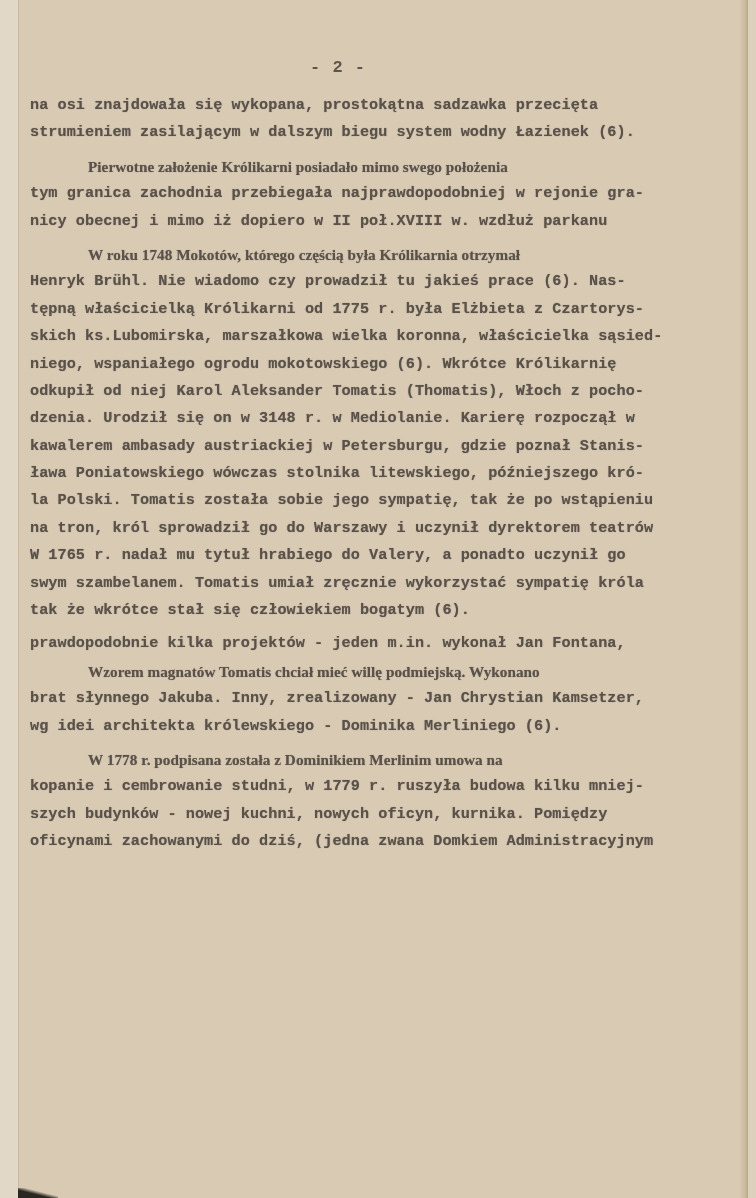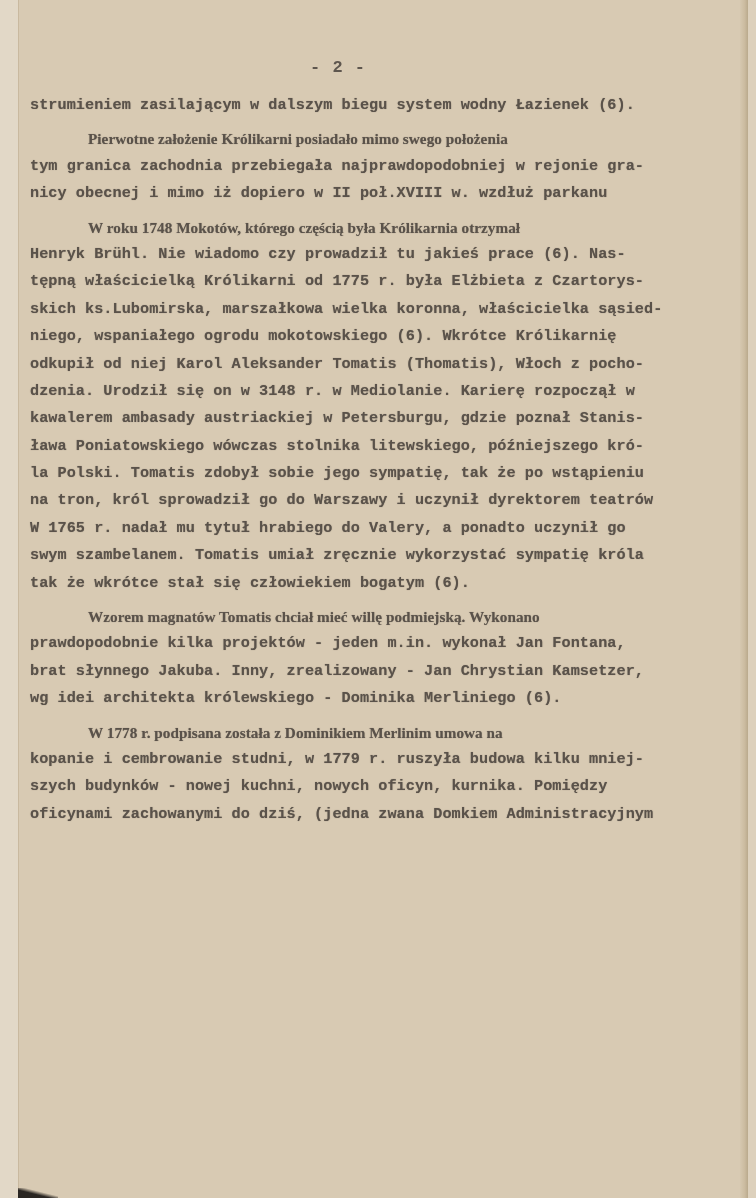--- a/index.html
+++ b/index.html
@@ -90,20 +90,21 @@
 <div class="page">
   <div class="right-edge"></div>
 </div>
 <div class="bottom-shadow"></div>
 
 <div class="page-number">- 2 -</div>
 
 <div class="text">
 
   <div>
+    <span class="line">na osi znajdowała się wykopana, prostokątna sadzawka przecięta</span>
     <span class="line">strumieniem zasilającym w dalszym biegu system wodny Łazienek (6).</span>
   </div>
   <div class="gap"></div>
 
   <div>
     <span class="line indent">Pierwotne założenie Królikarni posiadało mimo swego położenia</span>
     <span class="line">tym granica zachodnia przebiegała najprawdopodobniej w rejonie gra-</span>
     <span class="line">nicy obecnej i mimo iż dopiero w II poł.XVIII w. wzdłuż parkanu</span>
   </div>
   <div class="gap"></div>
@@ -111,31 +112,31 @@
   <div>
     <span class="line indent">W roku 1748 Mokotów, którego częścią była Królikarnia otrzymał</span>
     <span class="line">Henryk Brühl. Nie wiadomo czy prowadził tu jakieś prace (6). Nas-</span>
     <span class="line">tępną właścicielką Królikarni od 1775 r. była Elżbieta z Czartorys-</span>
     <span class="line">skich ks.Lubomirska, marszałkowa wielka koronna, właścicielka sąsied-</span>
     <span class="line">niego, wspaniałego ogrodu mokotowskiego (6). Wkrótce Królikarnię</span>
     <span class="line">odkupił od niej Karol Aleksander Tomatis (Thomatis), Włoch z pocho-</span>
     <span class="line">dzenia. Urodził się on w 3148 r. w Mediolanie. Karierę rozpoczął w</span>
     <span class="line">kawalerem ambasady austriackiej w Petersburgu, gdzie poznał Stanis-</span>
     <span class="line">ława Poniatowskiego wówczas stolnika litewskiego, późniejszego kró-</span>
-    <span class="line">la Polski. Tomatis zdobył sobie jego sympatię, tak że po wstąpieniu</span>
+    <span class="line">la Polski. Tomatis została sobie jego sympatię, tak że po wstąpieniu</span>
     <span class="line">na tron, król sprowadził go do Warszawy i uczynił dyrektorem teatrów</span>
     <span class="line">W 1765 r. nadał mu tytuł hrabiego do Valery, a ponadto uczynił go</span>
     <span class="line">swym szambelanem. Tomatis umiał zręcznie wykorzystać sympatię króla</span>
     <span class="line">tak że wkrótce stał się człowiekiem bogatym (6).</span>
   </div>
   <div class="gap"></div>
 
   <div>
+    <span class="line">prawdopodobnie kilka projektów - jeden m.in. wykonał Jan Fontana,</span>
     <span class="line indent">Wzorem magnatów Tomatis chciał mieć willę podmiejską. Wykonano</span>
-    <span class="line">prawdopodobnie kilka projektów - jeden m.in. wykonał Jan Fontana,</span>
     <span class="line">brat słynnego Jakuba. Inny, zrealizowany - Jan Chrystian Kamsetzer,</span>
     <span class="line">wg idei architekta królewskiego - Dominika Merliniego (6).</span>
   </div>
   <div class="gap"></div>
 
   <div>
     <span class="line indent">W 1778 r. podpisana została z Dominikiem Merlinim umowa na</span>
     <span class="line">kopanie i cembrowanie studni, w 1779 r. ruszyła budowa kilku mniej-</span>
     <span class="line">szych budynków - nowej kuchni, nowych oficyn, kurnika. Pomiędzy</span>
     <span class="line">oficynami zachowanymi do dziś, (jedna zwana Domkiem Administracyjnym</span>

